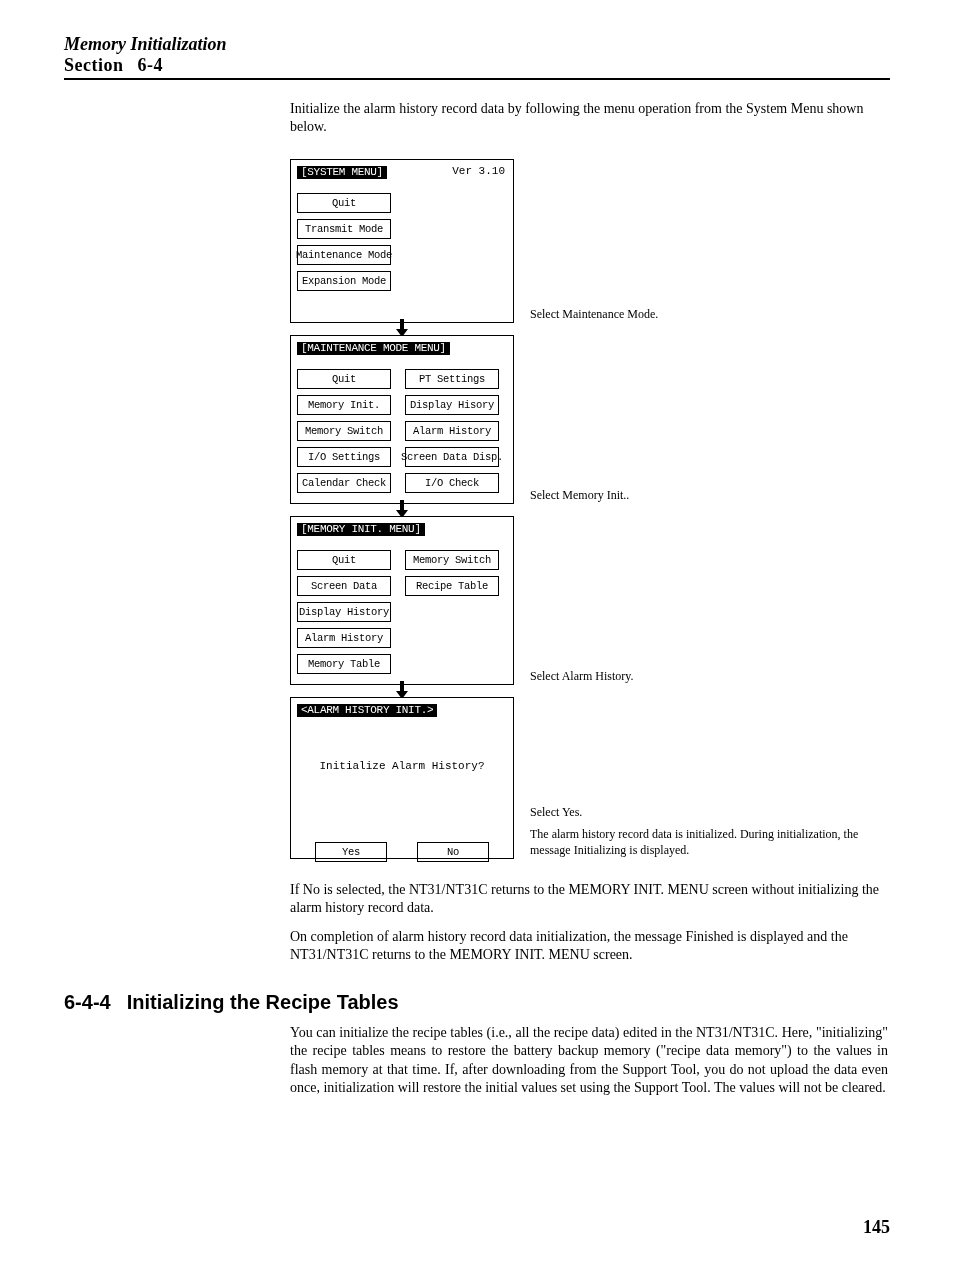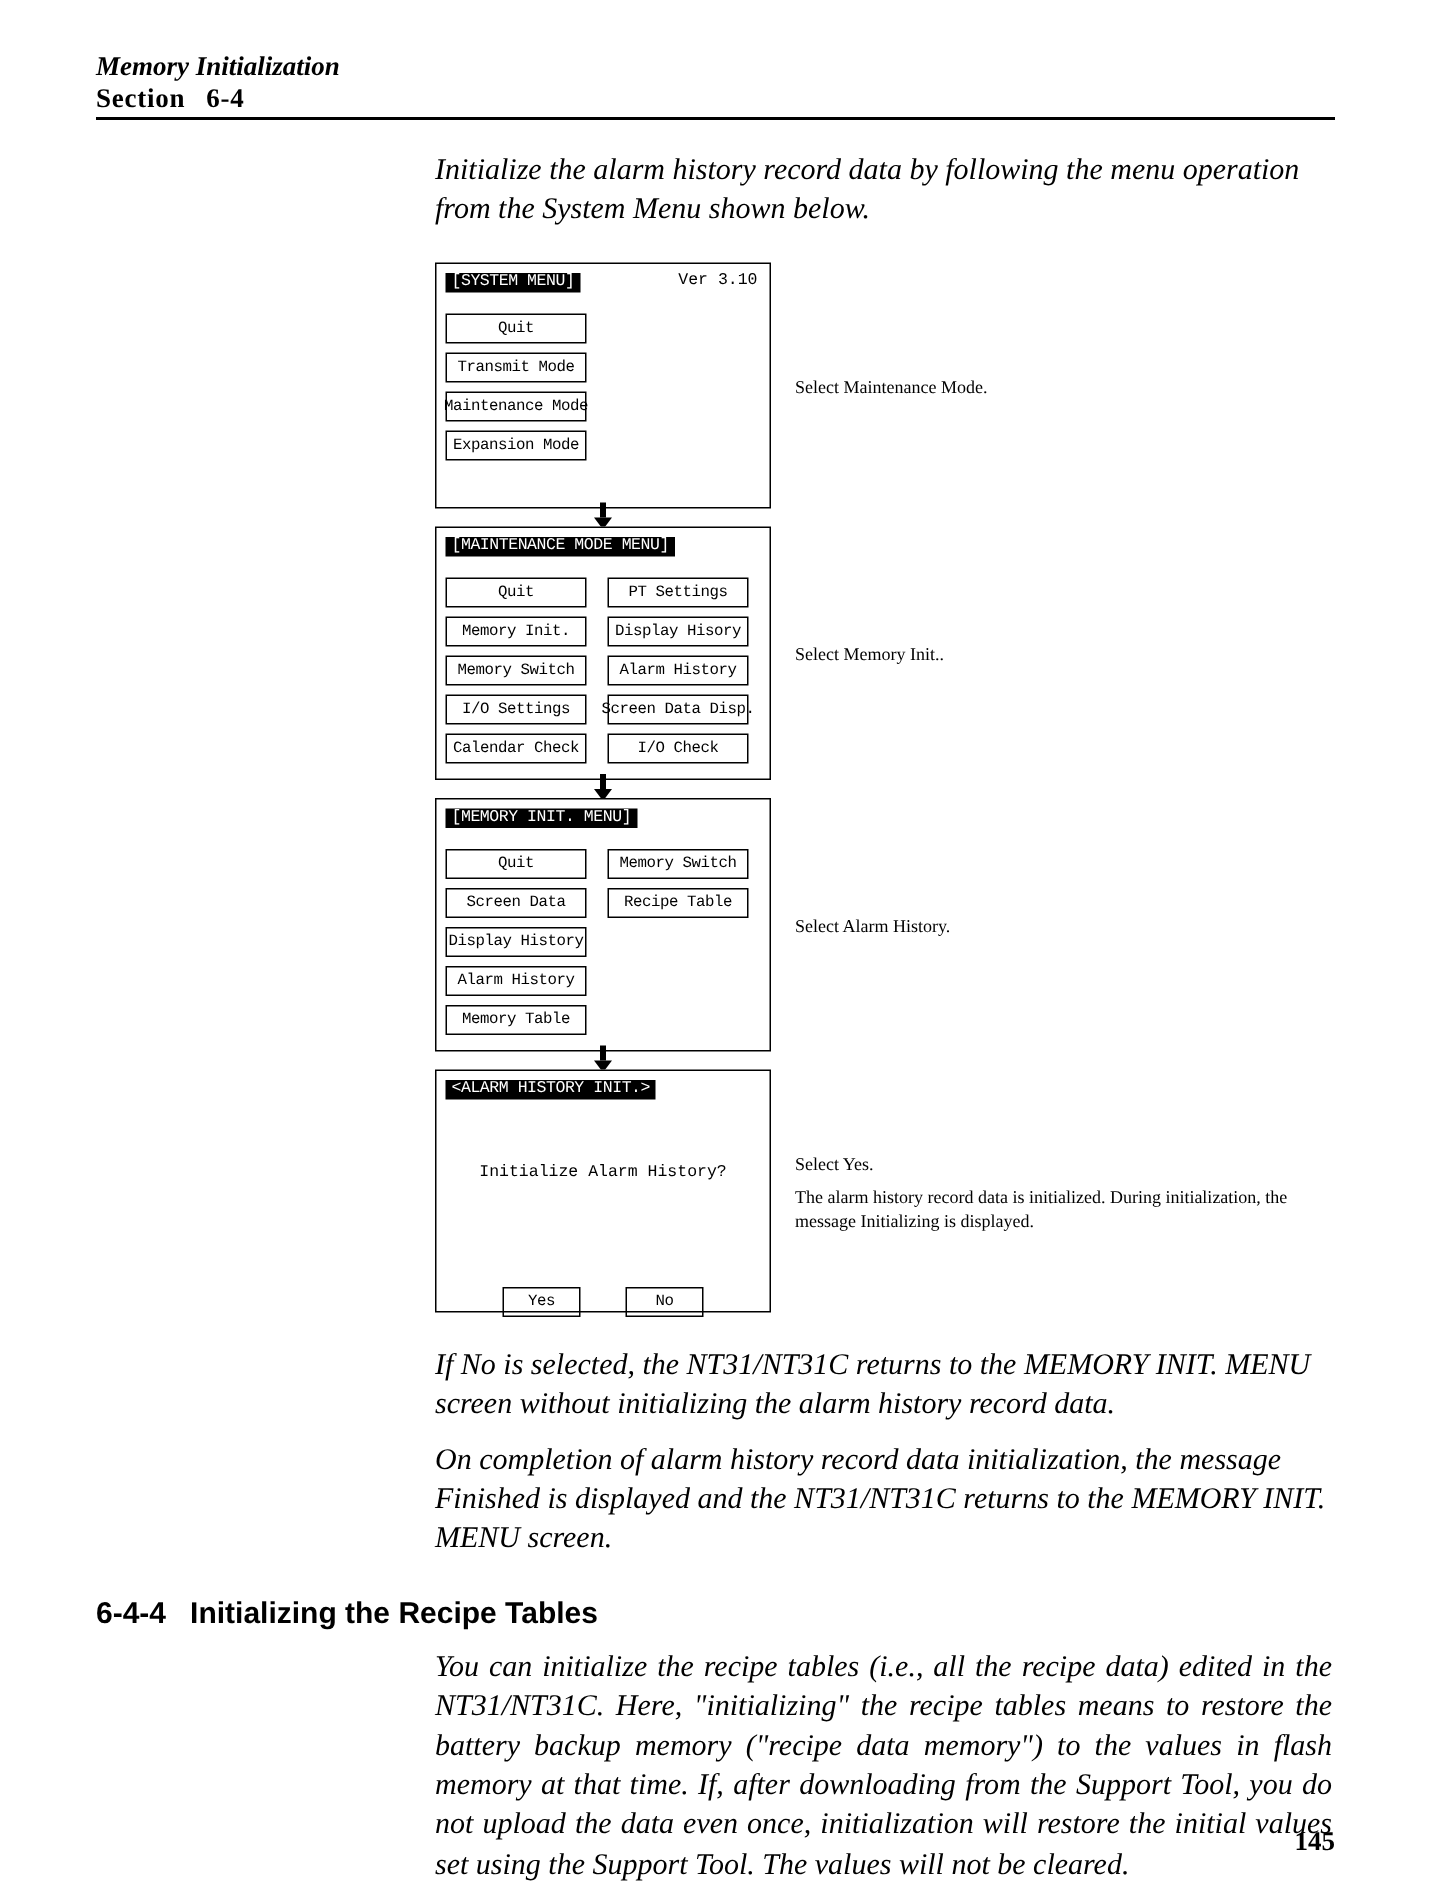--- a/index.html
+++ b/index.html
@@ -3,34 +3,34 @@
 <meta charset="utf-8">
 <style>
   * { box-sizing: border-box; margin: 0; padding: 0; }
   html, body { font-family: "Times New Roman", Times, serif; background: #fff; color: #000; }
   .page { width: 954px; height: 1268px; margin: 0 auto; position: relative; padding: 34px 64px 0 64px; }
   .hdr { display: flex; justify-content: space-between; align-items: baseline; border-bottom: 2.2px solid #000; padding: 0 0 2px 0; flex-direction: column; }
   .hdr-left { font-style: italic; font-weight: 700; font-size: 18px; }
   .hdr-right { font-weight: 700; font-size: 18px; letter-spacing: 0.5px; }
   .hdr-right .gap { display: inline-block; width: 14px; }
   .body-col { margin-left: 226px; margin-right: 2px; }
-  .para { font-size: 20px; line-height: 1.32; margin-top: 20px; font-style: italic; }
+  .para { font-size: 14px; line-height: 1.32; margin-top: 20px; }
   .para + .para { margin-top: 10px; }
   .flow { margin-top: 22px; }
-  .step { display: flex; align-items: center; gap: 16px; }
+  .step { display: flex; align-items: flex-end; gap: 16px; }
   .screen { width: 224px; border: 1.6px solid #000; background: #fff; position: relative; padding: 6px 6px 10px 6px; font-family: "Courier New", monospace; font-size: 11px; }
   .screen .title { display: inline-block; background: #000; color: #fff; padding: 0 4px 0 4px; font-family: "Courier New", monospace; font-size: 11px; letter-spacing: -0.3px; line-height: 13px; }
   .screen .ver { position: absolute; top: 5px; right: 8px; font-family: "Courier New", monospace; font-size: 11px; }
   .btn-grid { display: grid; grid-template-columns: 94px 94px; column-gap: 14px; row-gap: 6px; margin-top: 14px; }
   .btn-grid.single { grid-template-columns: 94px; }
   .mbtn { display: inline-flex; align-items: center; justify-content: center; height: 20px; border: 1.4px solid #000; font-family: "Courier New", monospace; font-size: 10.5px; letter-spacing: -0.3px; padding: 0 2px; white-space: nowrap; }
   .mbtn.empty { visibility: hidden; }
   .confirm-q { text-align: center; font-family: "Courier New", monospace; font-size: 11px; margin-top: 43px; }
   .confirm-row { display: flex; gap: 30px; justify-content: center; margin-top: 70px; margin-bottom: 8px; }
-  .confirm-row .mbtn { width: 52px; }
+  .confirm-row .mbtn { width: 72px; }
   .desc { font-size: 12px; line-height: 1.32; margin-top: 4px; flex: 1; }
   .arrow-row { width: 224px; display: flex; justify-content: center; padding: 6px 0 6px 0; }
   .arrow { width: 0; height: 0; position: relative; }
   .arrow::before { content: ""; position: absolute; left: -2px; top: -10px; width: 4px; height: 10px; background: #000; }
   .arrow::after { content: ""; position: absolute; left: -6px; top: 0; width: 0; height: 0; border-left: 6px solid transparent; border-right: 6px solid transparent; border-top: 8px solid #000; }
   .section-h { display: flex; align-items: baseline; gap: 16px; margin-top: 26px; font-weight: 700; font-family: Arial, Helvetica, sans-serif; }
   .section-h .num { font-size: 20px; }
   .section-h .ttl { font-size: 20px; }
   .just { text-align: justify; }
   .pageno { position: absolute; right: 64px; bottom: 30px; font-weight: 700; font-size: 18px; }

